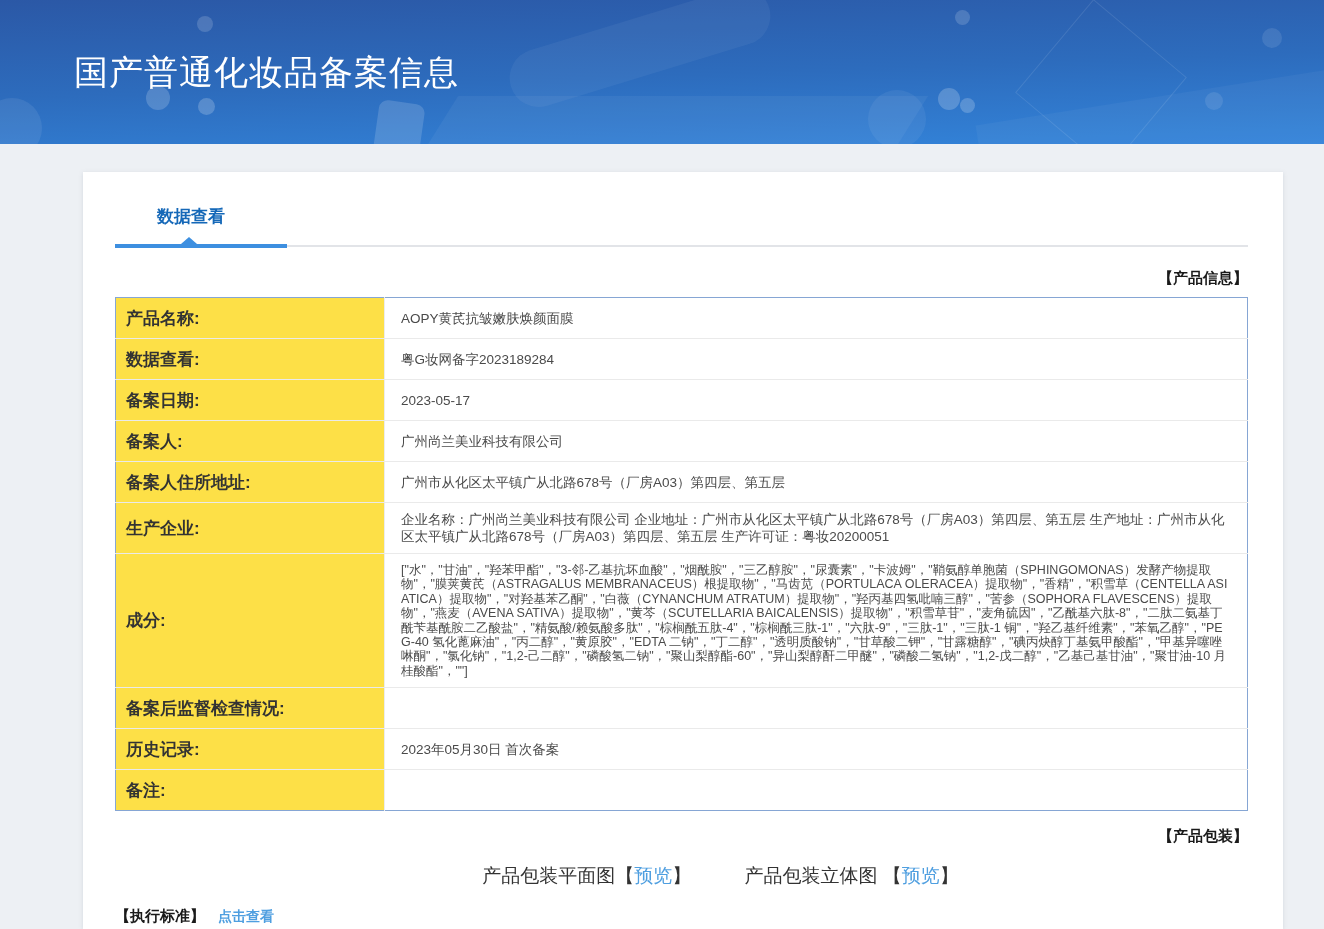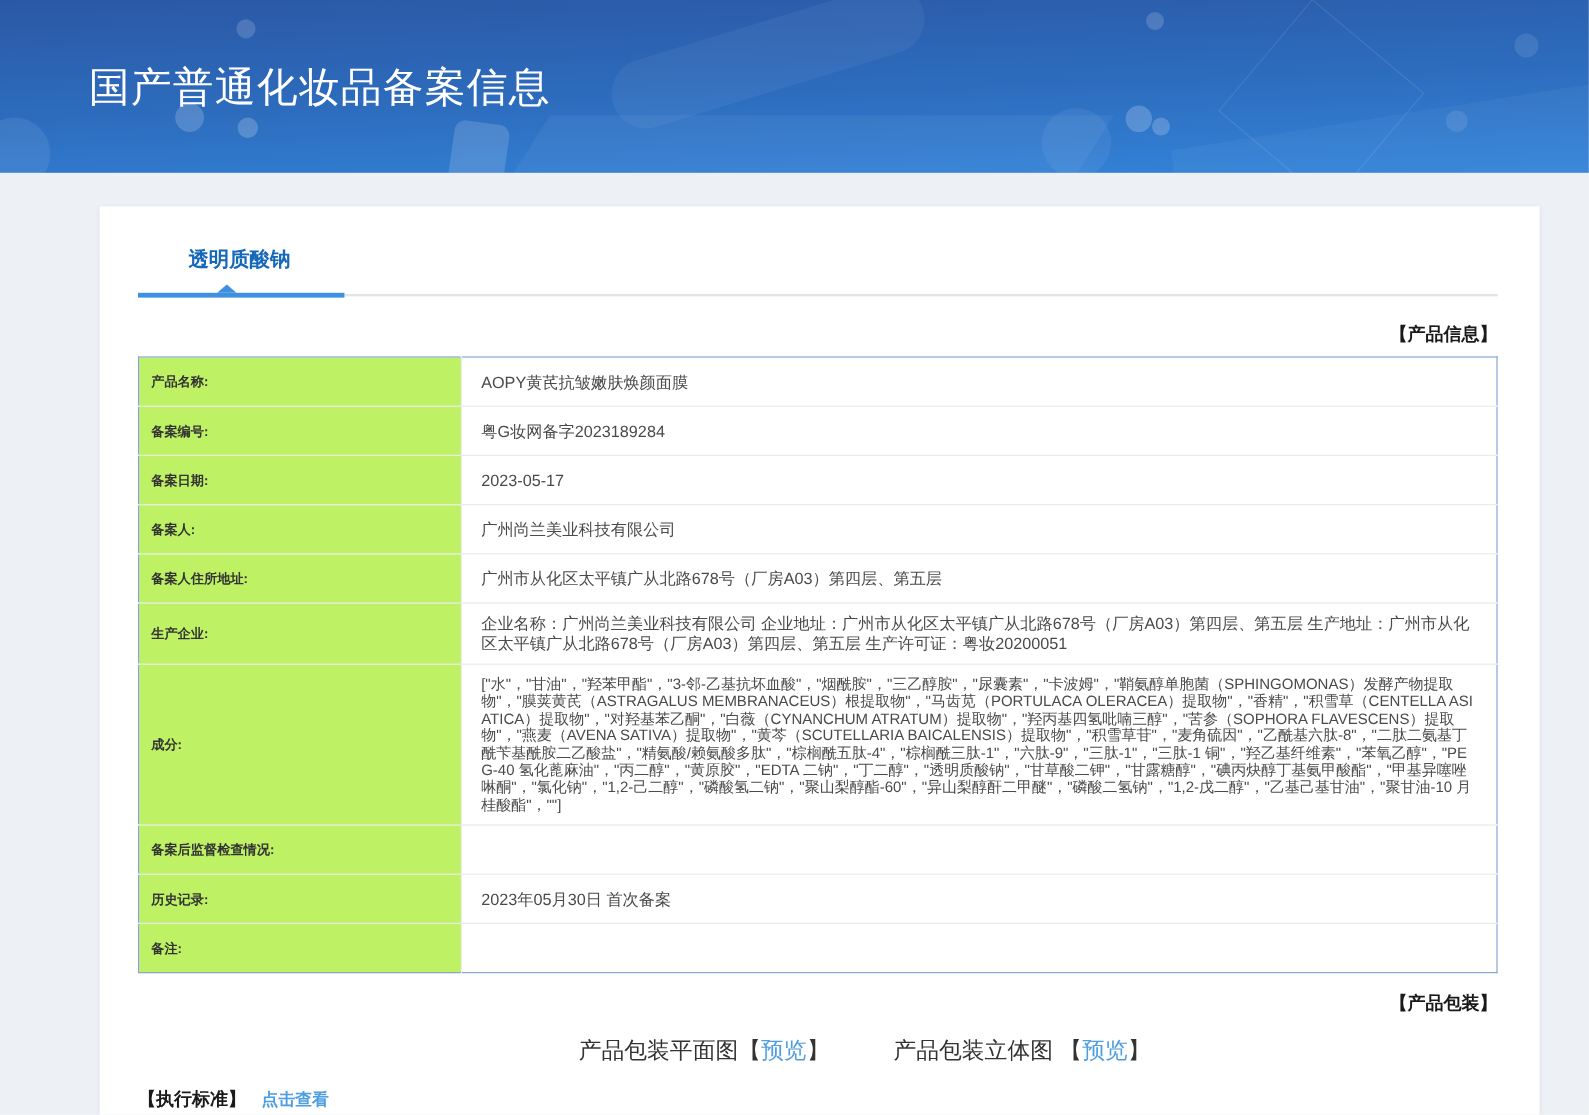--- a/index.html
+++ b/index.html
@@ -73,22 +73,22 @@
   
   .section-title { font-size:15px; font-weight:bold; color:#1a1a1a; margin-top:22px;text-align:right; }
   
   .info-table {
     width:100%; border-collapse:collapse; table-layout:fixed;
     margin-top:9px; border:1px solid #86a6d4;
   }
   .info-table td { border-bottom:1px solid #eaeaea; vertical-align:middle; }
   .info-table tr:last-child td { border-bottom:none; }
   td.lbl {
-    width:248px; height:40px; background:#bef264; border-right:1px solid #ececec;
-    font-weight:bold; font-size:11px; color:#333333; padding:0 10px;
+    width:248px; height:40px; background:#fde047; border-right:1px solid #ececec;
+    font-weight:bold; font-size:17px; color:#333333; padding:0 10px;
   }
   td.val {
     font-size:13.5px; color:#4a4a4a; padding:8px 16px; line-height:17px;
     word-break:break-all;
   }
   td.val.ingredients { font-size:12.5px; line-height:14.4px; padding:9px 16px; }
   
   .packaging-title { margin-top:16px;font-family:Liberation Serif, serif; }
   .packaging-row { margin-top:17px; margin-left:78px; font-size:19px; color:#333333;text-align:center; }
   .pack-item-2 { margin-left:48px; }
@@ -115,38 +115,38 @@
   <div class="deco band1"></div>
   <div class="deco band2"></div>
   <div class="deco sq1"></div>
   <div class="deco sq2"></div>
   <h1 class="banner-title">国产普通化妆品备案信息</h1>
 </div>
 
 <div class="card">
 
   <div class="tabbar">
-    <span class="tab-label">透明质酸钠</span>
+    <span class="tab-label">数据查看</span>
     <div class="tab-line">
       <div class="tab-line-active">
         <div class="tab-triangle"></div>
       </div>
     </div>
   </div>
 
   <div class="section-title">【产品信息】</div>
 
   <table class="info-table">
     <tbody>
         <tr>
       <td class="lbl">产品名称:</td>
       <td class="val">AOPY黄芪抗皱嫩肤焕颜面膜</td>
     </tr>
     <tr>
-      <td class="lbl">备案编号:</td>
+      <td class="lbl">数据查看:</td>
       <td class="val">粤G妆网备字2023189284</td>
     </tr>
     <tr>
       <td class="lbl">备案日期:</td>
       <td class="val">2023-05-17</td>
     </tr>
     <tr>
       <td class="lbl">备案人:</td>
       <td class="val">广州尚兰美业科技有限公司</td>
     </tr>

